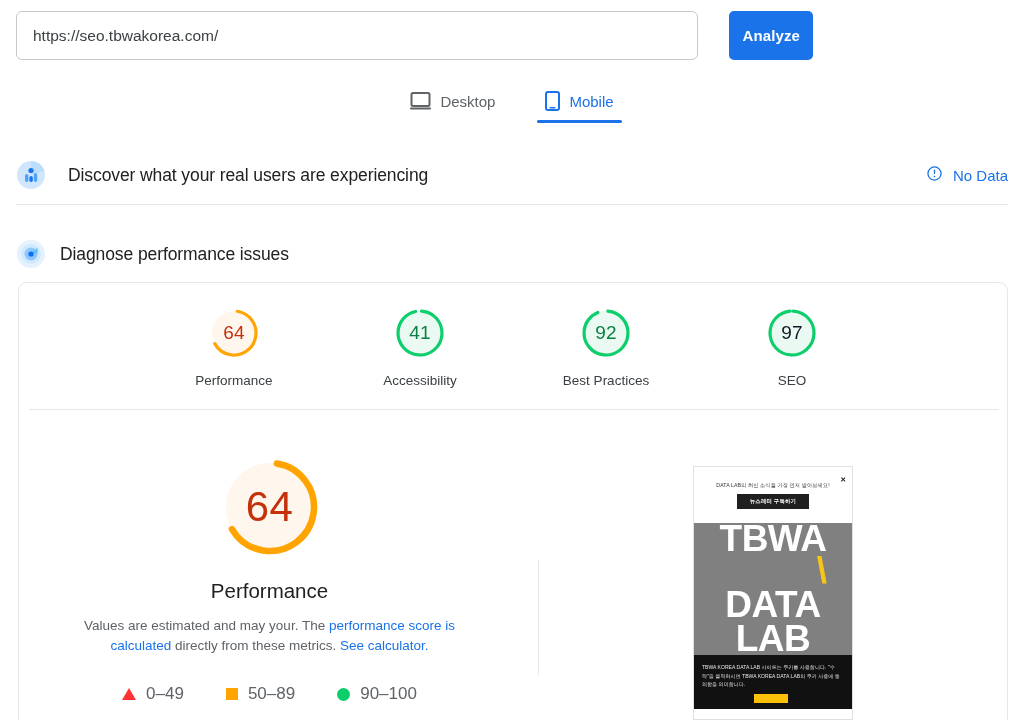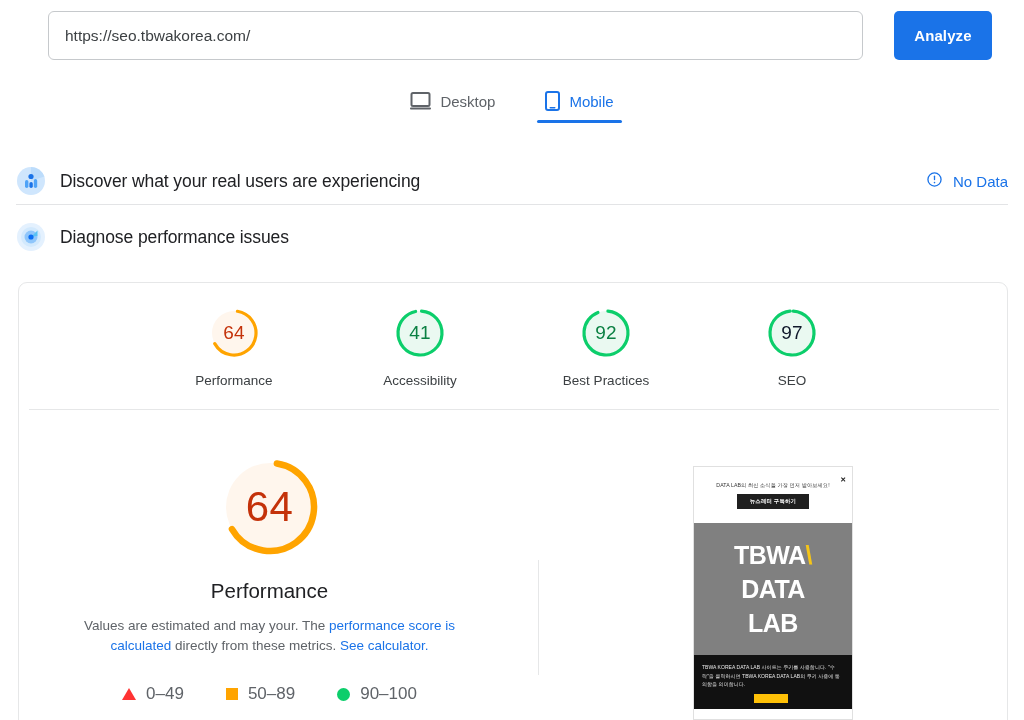--- a/index.html
+++ b/index.html
@@ -8,22 +8,22 @@
     width: 1024px; height: 720px;
     background: #ffffff;
     font-family: "Liberation Sans", sans-serif;
     overflow: hidden;
   }
   .page { position: relative; width: 1024px; height: 720px; background: #fff; }
 
   
   .url-row {
     position: absolute; left: 16px; top: 11px;
-    width: 944px; height: 49px;
-    display: flex; align-items: center; gap: 31px; margin-left: 32px;
+    width: 797px; height: 49px;
+    display: flex; align-items: center; gap: 31px;
   }
   .url-input {
     width: 877px; height: 49px;
     border: 1px solid #c6c9cc; border-radius: 6px;
     background: #fff;
     font-family: "Liberation Sans", sans-serif;
     font-size: 15.5px; color: #3c4043;
     padding: 0 16px;
     outline: none;
   }
@@ -164,22 +164,22 @@
   .thumb-banner .bn-x {
     position: absolute; right: 6px; top: 9px;
     font-size: 7px; color: #222; font-weight: 700;
   }
   .thumb-hero {
     height: 132px; background: #808080;
     display: flex; flex-direction: column; align-items: center;
     justify-content: center; gap: 2px;
   }
   .thumb-hero .line {
-    font-size: 25px; font-weight: 700; color: #fff; line-height: 32px;
-    letter-spacing: -0.5px; display: flex; align-items: flex-end;
+    font-size: 37px; font-weight: 700; color: #fff; line-height: 32px;
+    letter-spacing: -0.5px; display: flex; align-items: flex-end; flex-direction: column;
   }
   .thumb-hero .slash { color: #f5c518; }
   .thumb-cookie {
     background: #111; color: #e8e8e8; padding: 8px 8px 6px 8px;
     font-size: 5px; line-height: 8.5px; letter-spacing: .05px;
   }
   .thumb-cookie .accept {
     margin-top: 5px; margin-left: 52px;
     width: 34px; height: 9px; background: #ffc107;
   }
@@ -208,21 +208,21 @@
       <span>
         <svg width="15" height="20" viewBox="0 0 15 20">
           <rect x="1" y="1" width="13" height="18" rx="2" fill="none" stroke="#1a73e8" stroke-width="2"></rect>
           <rect x="4.5" y="16" width="6" height="1.4" rx=".7" fill="#1a73e8"></rect>
         </svg>
       </span>
       <span>Mobile</span>
     </div>
   </div>
 
-  <div class="section-head" style="top:164px; height:34px;">
+  <div class="section-head" style="top:158px; height:34px;gap:8px;">
     <span class="s-icon">
       <svg width="30" height="30" viewBox="0 0 30 30">
         <circle cx="15" cy="15" r="14" fill="#cfe6fd"></circle>
         <path d="M15 1a14 14 0 0 1 13.3 9.6L15 15Z" fill="#bcdcfb"></path>
         <circle cx="15" cy="10.5" r="2.6" fill="#1a73e8"></circle>
         <rect x="9" y="14" width="3.4" height="8" rx="1.7" fill="#4fa3f7"></rect>
         <rect x="13.4" y="16" width="3.4" height="6" rx="1.7" fill="#1a73e8"></rect>
         <rect x="17.8" y="13" width="3.4" height="9" rx="1.7" fill="#4fa3f7"></rect>
       </svg>
     </span>
@@ -234,21 +234,21 @@
           <rect x="7.3" y="3.8" width="1.4" height="5" rx=".7" fill="#1a73e8"></rect>
           <circle cx="8" cy="11.3" r=".85" fill="#1a73e8"></circle>
         </svg>
       </span>
       <span>No Data</span>
     </span>
   </div>
 
   <div class="hr" style="top:204px;"></div>
 
-  <div class="section-head" style="top:220px; height:34px;">
+  <div class="section-head" style="top:237px; height:34px;">
     <span class="s-icon">
       <svg width="30" height="30" viewBox="0 0 30 30">
         <circle cx="15" cy="15" r="14" fill="#e4f1fe"></circle>
         <circle cx="15" cy="15" r="10" fill="#d2e9fd"></circle>
         <circle cx="15" cy="15" r="6.5" fill="#8fc6fb"></circle>
         <path d="M21.5 8.5 15 15l6.5-1.2Z" fill="#57c2f5"></path>
         <circle cx="15" cy="15" r="2.6" fill="#0b6ef4"></circle>
       </svg>
     </span>
     <span class="s-title">Diagnose performance issues</span>

